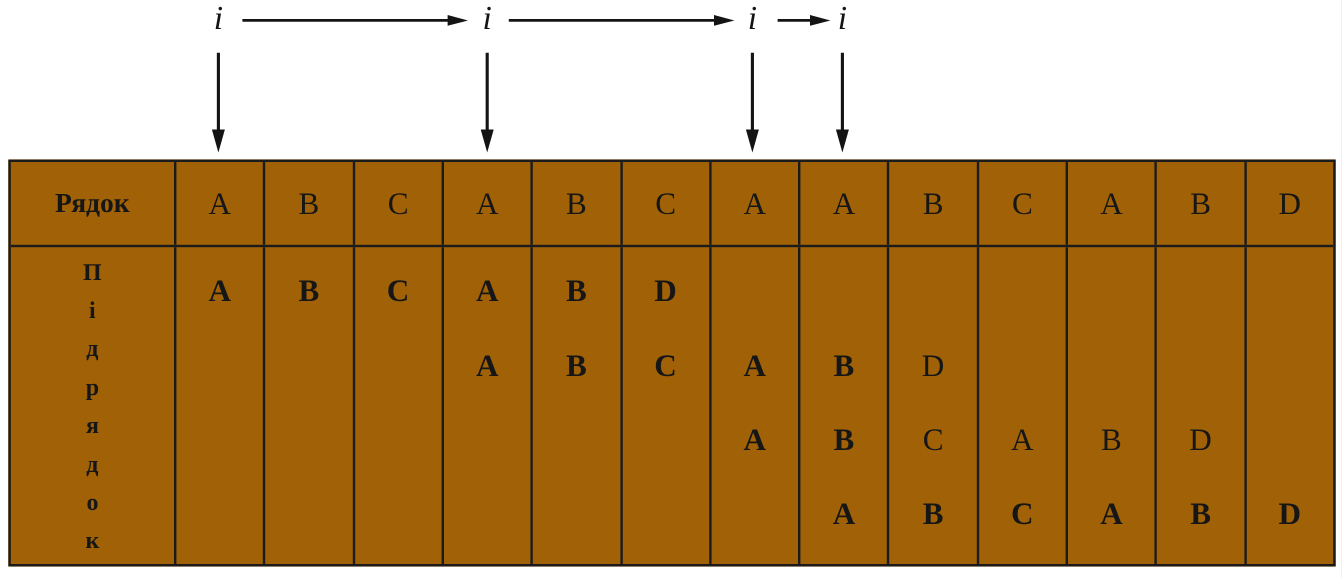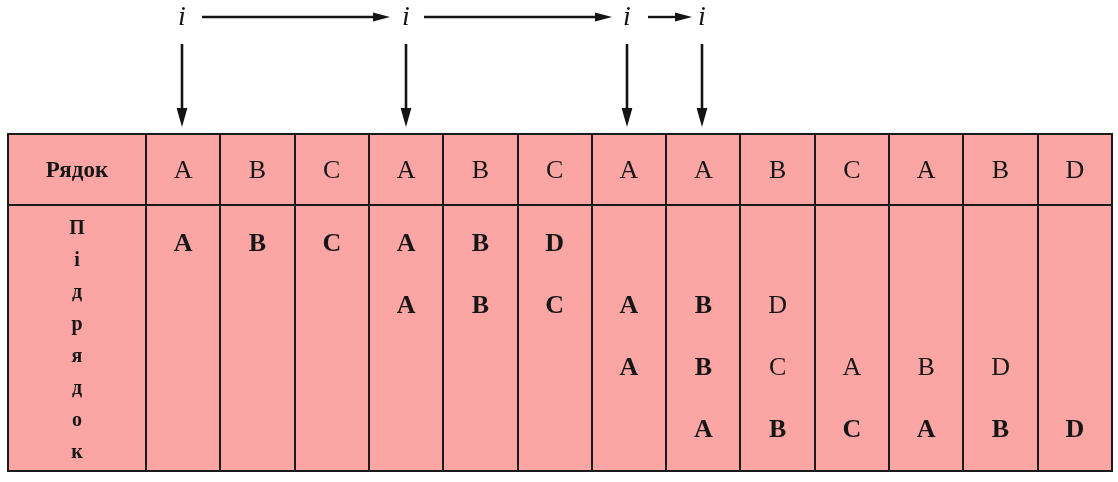--- a/index.html
+++ b/index.html
@@ -11,21 +11,21 @@
   
   #pointer-layer{position:absolute;left:0;top:0;width:1118px;height:133px;}
   .i-label{
     position:absolute;top:17px;transform:translate(-50%,-52%);
     font-style:italic;font-size:28px;line-height:1;color:#141414;
   }
   #arrow-svg{position:absolute;left:0;top:0;}
   
   #match-table{
     position:absolute;left:7px;top:133px;width:1106px;height:339px;
-    border:2px solid #1b1b1b;box-sizing:border-box;background:#fca5a5;
+    border:2px solid #1b1b1b;box-sizing:border-box;background:#a16207;
   }
   .header-row{
     display:grid;grid-template-columns:136px repeat(13,1fr);
     height:71px;border-bottom:2px solid #1b1b1b;box-sizing:border-box;
   }
   .hlabel{
     display:flex;align-items:center;justify-content:center;
     font-weight:bold;font-size:23px;
   }
   .hcell{

